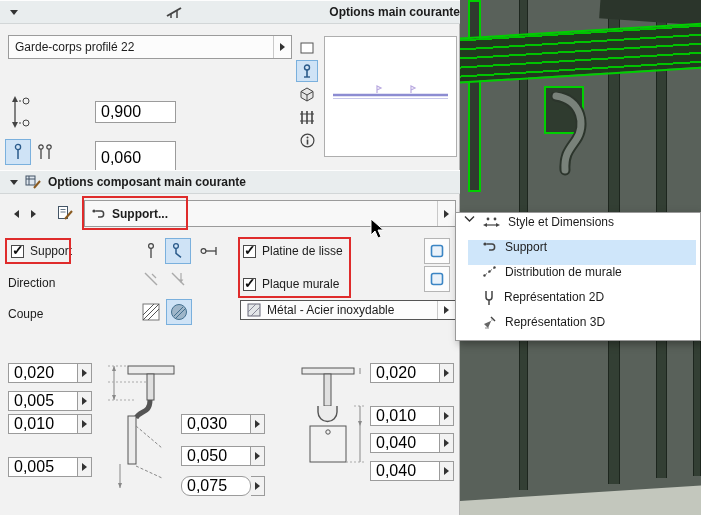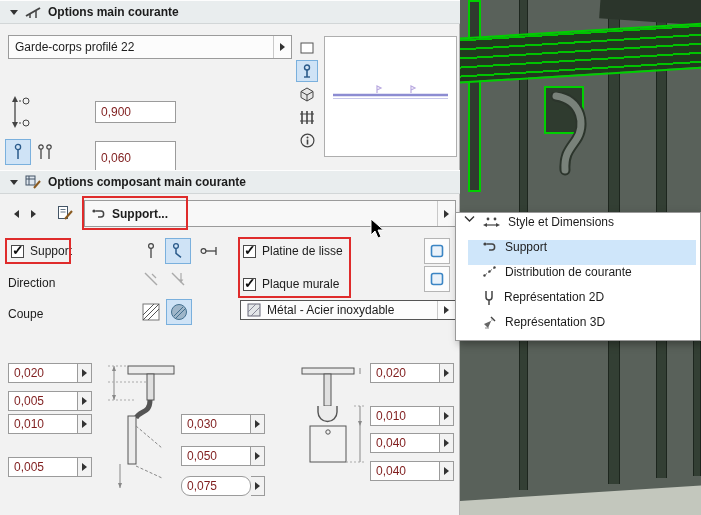--- a/index.html
+++ b/index.html
@@ -12,21 +12,21 @@
   #left-panel { position:absolute; left:0; top:0; width:460px; height:515px; background:#f2f2f2; border-right:1px solid #b5b5b5; }
   .secheader { position:absolute; left:0; width:460px; height:24px; background:#e9edee; border-bottom:1px solid #d2d6d7; border-top:1px solid #fdfdfd; display:flex; align-items:center; gap:7px; padding-left:10px; font-weight:bold; }
   .tri-d { width:0;height:0;border-left:4px solid transparent;border-right:4px solid transparent;border-top:5px solid #333; }
   .tri-r { width:0;height:0;border-top:4px solid transparent;border-bottom:4px solid transparent;border-left:5px solid #333; }
   .tri-l { width:0;height:0;border-top:4px solid transparent;border-bottom:4px solid transparent;border-right:5px solid #333; }
 
   .dropdown { background:#fcfcfc; border:1px solid #9b9b9b; display:flex; align-items:center; padding:0 6px; gap:6px; }
   .dropdown .grow { flex:1; white-space:nowrap; overflow:hidden; }
   .dropdown .darr { border-left:1px solid #c9c9c9; padding-left:6px; height:100%; display:flex; align-items:center; }
 
-  input.val { background:#fff; border:1px solid #9b9b9b; padding:8px 5px; font-family:"Liberation Sans",sans-serif; font-size:12px; color:#7f1d1d; }
+  input.val { background:#fff; border:1px solid #9b9b9b; padding:8px 5px; font-family:"Liberation Sans",sans-serif; font-size:16px; color:#000000; }
   .spin { background:#f2f2f2; border:1px solid #9b9b9b; border-left:none; display:flex; align-items:center; justify-content:center; cursor:pointer; }
 
   .iconbtn { display:flex; align-items:center; justify-content:center; background:transparent; border:1px solid transparent; }
   .iconbtn.sel { background:#cfe3f6; border:1px solid #7ab0dd; }
   .iconbtn.dis { opacity:.45; }
 
   .chkwrap { display:flex; align-items:center; gap:6px; }
   .chk { width:13px; height:13px; border:1px solid #4a4a4a; background:#fff; position:relative; flex:0 0 auto; }
   .chk.on::after { content:"✓"; position:absolute; left:0; top:-4px; font-size:14px; font-weight:bold; color:#101010; }
 
@@ -52,21 +52,21 @@
   svg { display:block; }
   .cursor { position:absolute; z-index:100; }
 </style>
 </head>
 <body>
 
 <div id="screen">
 
   <div id="left-panel">
 
-    <div class="secheader" style="top:0;">
+    <div class="secheader" style="top:0;justify-content:space-between;">
       <span class="tri-d"></span>
       <span>
         <svg width="16" height="14" viewBox="0 0 16 14">
             <line x1="1" y1="11" x2="15" y2="3" stroke="#444" stroke-width="2"></line>
             <line x1="5" y1="9" x2="5" y2="13" stroke="#444" stroke-width="1.5"></line>
             <line x1="11" y1="6" x2="11" y2="13" stroke="#444" stroke-width="1.5"></line>
           </svg>
       </span>
       <span>Options main courante</span>
     </div>
@@ -445,21 +445,21 @@
     <div class="pm-row pm-item">
       <span>
         <svg width="15" height="13" viewBox="0 0 15 13">
             <circle cx="2.5" cy="10.5" r="1.2" fill="#444"></circle>
             <circle cx="7.5" cy="6.5" r="1.2" fill="#444"></circle>
             <circle cx="12.5" cy="2.5" r="1.2" fill="#444"></circle>
             <line x1="3.5" y1="9.5" x2="6.5" y2="7.5" stroke="#444" stroke-dasharray="1.5,1.5"></line>
             <line x1="8.5" y1="5.5" x2="11.5" y2="3.5" stroke="#444" stroke-dasharray="1.5,1.5"></line>
           </svg>
       </span>
-      <span>Distribution de courante</span>
+      <span>Distribution de murale</span>
     </div>
     <div class="pm-row pm-item">
       <span>
         <svg width="14" height="16" viewBox="0 0 14 16">
             <path d="M4,1 v6 a3,3 0 0 0 6,0 v-6" fill="none" stroke="#444" stroke-width="1.5"></path>
             <line x1="7" y1="10" x2="7" y2="15" stroke="#444" stroke-width="1.5"></line>
           </svg>
       </span>
       <span>Représentation 2D</span>
     </div>

